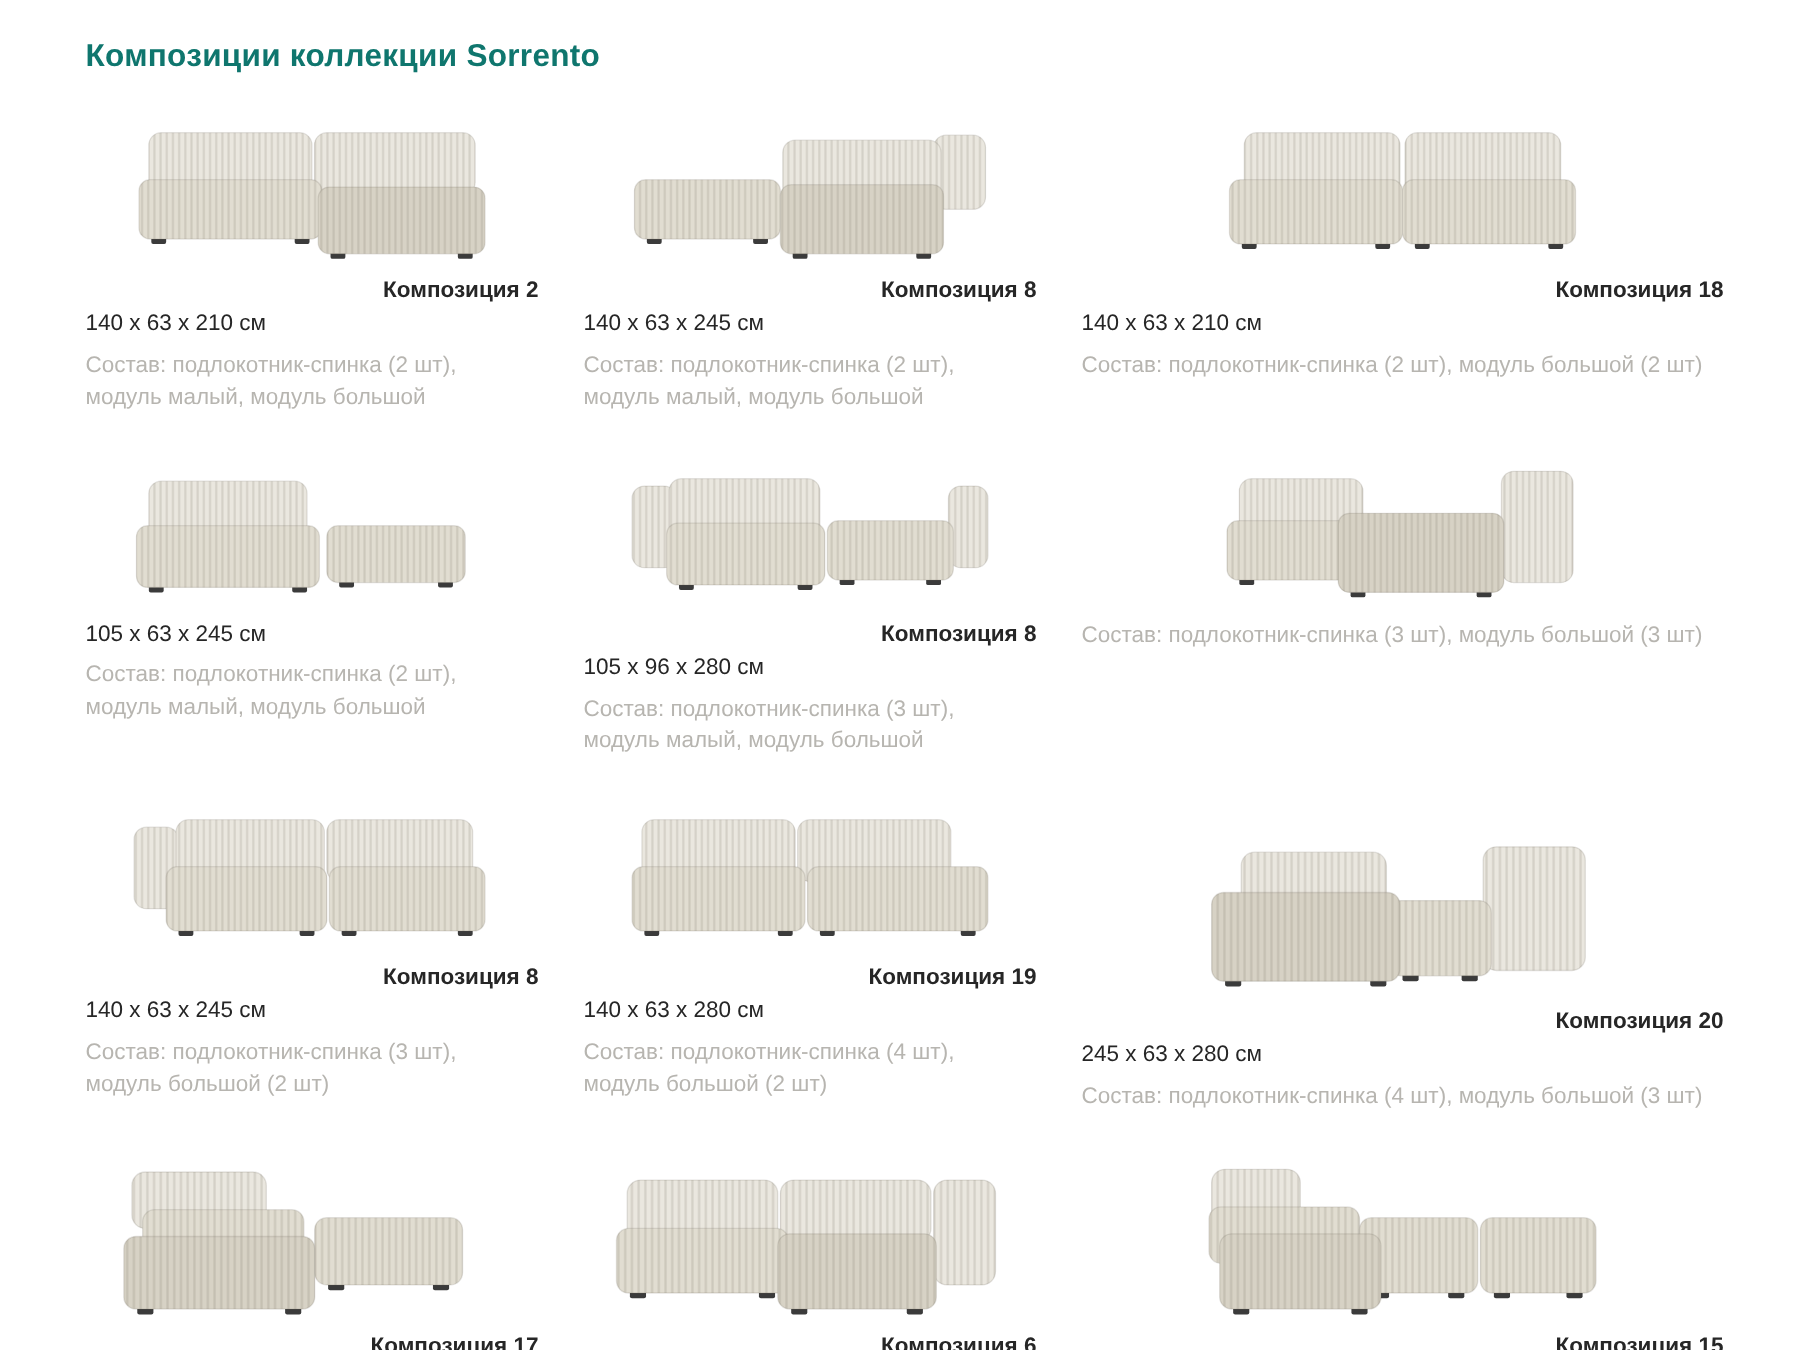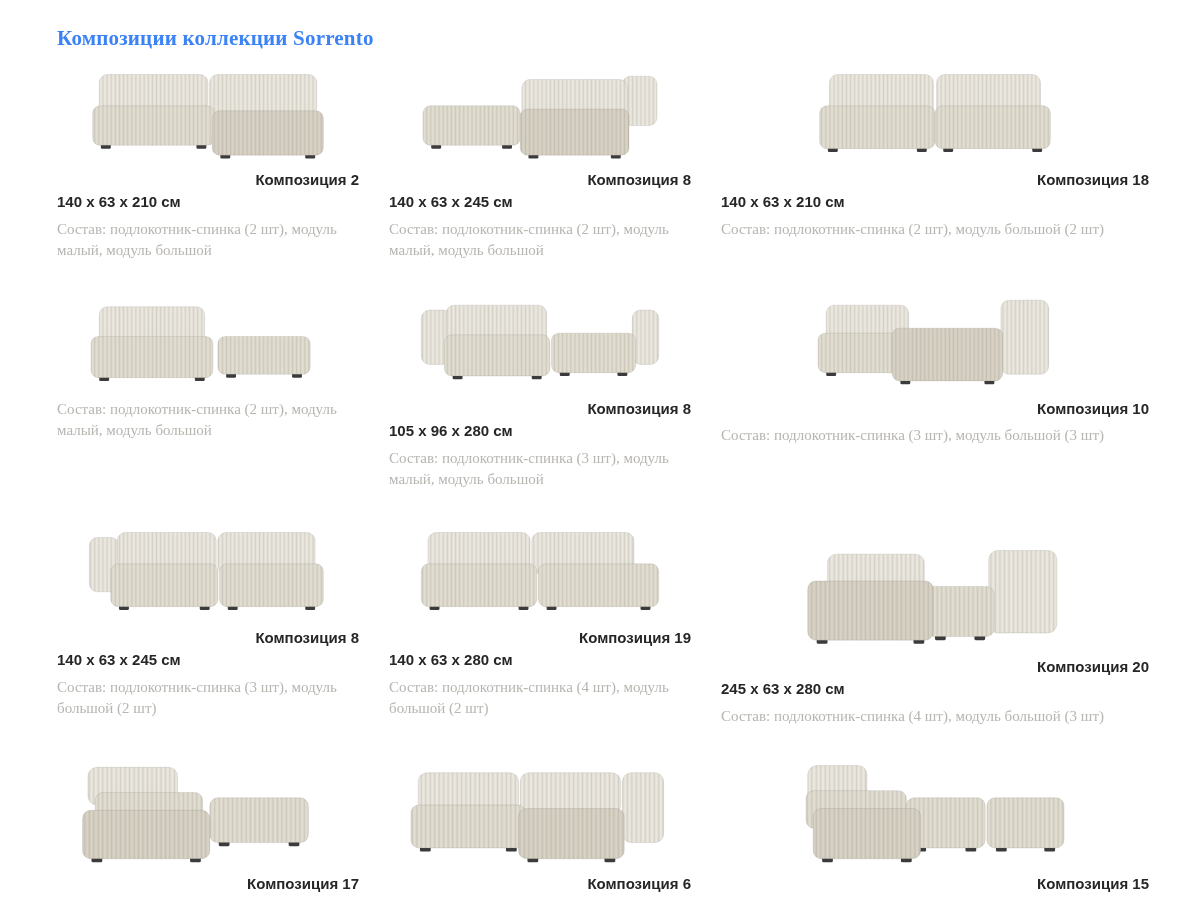--- a/index.html
+++ b/index.html
@@ -4,39 +4,39 @@
 <style>
   * { margin:0; padding:0; box-sizing:border-box; }
   html,body { background:#ffffff; }
   body {
     width:1200px; height:900px; overflow:hidden;
     font-family:"Liberation Sans", sans-serif;
     color:#222222;
   }
   .page { padding:26px 30px 20px 57px; }
   .page-title {
-    font-size:21px; font-weight:700; color:#3b82f6;
-    letter-spacing:.2px; margin-bottom:7px;font-family:Liberation Serif, serif;
+    font-size:21px; font-weight:700; color:#0f766e;
+    letter-spacing:.2px; margin-bottom:22px;
   }
   .grid {
     display:grid;
     grid-template-columns:302px 302px 428px;
     column-gap:30px; row-gap:26px;
   }
   .card { position:relative; }
   .thumb {
     width:100%; height:103px; margin-bottom:9px;
     display:flex; align-items:flex-end;
   }
   .thumb svg { width:100%; height:100%; display:block; }
   .card.offset .thumb { margin-top:22px; height:112px; margin-bottom:7px; }
   .card.row4 .thumb { height:112px; }
   .name { font-size:15px; font-weight:700; color:#262626; line-height:1.35;text-align:right; }
-  .dims { font-size:15px; font-weight:700; color:#262626; line-height:1.35; margin-top:2px; }
-  .desc { font-size:15px; font-weight:400; color:#b7b5b0; line-height:1.42; margin-top:6px;font-family:Liberation Serif, serif; }
+  .dims { font-size:15px; font-weight:400; color:#262626; line-height:1.35; margin-top:2px; }
+  .desc { font-size:15px; font-weight:400; color:#b7b5b0; line-height:1.42; margin-top:6px; }
   .col3 .desc { max-width:425px; }
   .defs-holder { position:absolute; width:0; height:0; overflow:hidden; }
 </style>
 </head>
 <body>
 
 <svg class="defs-holder" aria-hidden="true">
   <defs>
     <pattern id="cord" width="5" height="12" patternUnits="userSpaceOnUse">
       <path d="M2.5 0 V12" stroke="rgba(120,114,98,0.20)" stroke-width="1.7"></path>
@@ -136,20 +136,21 @@
             <rect x="18" y="24" width="128" height="50" rx="10" fill="url(#cord)"></rect>
             <rect x="18" y="24" width="128" height="50" rx="10" fill="none" stroke="rgba(110,105,92,0.18)" stroke-width="1"></rect>
             <rect x="8" y="60" width="148" height="50" rx="9" fill="#e1ddd1"></rect>
             <rect x="8" y="60" width="148" height="50" rx="9" fill="url(#cord)"></rect>
             <rect x="8" y="60" width="148" height="50" rx="9" fill="none" stroke="rgba(110,105,92,0.18)" stroke-width="1"></rect>
             <rect x="162" y="60" width="112" height="46" rx="9" fill="#e1ddd1"></rect>
             <rect x="162" y="60" width="112" height="46" rx="9" fill="url(#cord)"></rect>
             <rect x="162" y="60" width="112" height="46" rx="9" fill="none" stroke="rgba(110,105,92,0.18)" stroke-width="1"></rect>
           </svg>
         </div>
+    <div class="dims">105 x 63 x 245 см</div>
     <p class="desc">Состав: подлокотник-спинка (2 шт), модуль малый, модуль большой</p>
   </article>
 
   <article class="card">
     <div class="thumb">
           <svg viewBox="0 0 300 125" preserveAspectRatio="xMidYMax meet">
             <rect x="44" y="106" width="12" height="6" rx="1.5" fill="#3b3b3b"></rect>
             <rect x="140" y="106" width="12" height="6" rx="1.5" fill="#3b3b3b"></rect>
             <rect x="174" y="102" width="12" height="6" rx="1.5" fill="#3b3b3b"></rect>
             <rect x="244" y="102" width="12" height="6" rx="1.5" fill="#3b3b3b"></rect>
@@ -189,21 +190,20 @@
             <rect x="230" y="16" width="58" height="90" rx="10" fill="url(#cord)"></rect>
             <rect x="230" y="16" width="58" height="90" rx="10" fill="none" stroke="rgba(110,105,92,0.18)" stroke-width="1"></rect>
             <rect x="8" y="56" width="116" height="48" rx="9" fill="#e1ddd1"></rect>
             <rect x="8" y="56" width="116" height="48" rx="9" fill="url(#cord)"></rect>
             <rect x="8" y="56" width="116" height="48" rx="9" fill="none" stroke="rgba(110,105,92,0.18)" stroke-width="1"></rect>
             <rect x="98" y="50" width="134" height="64" rx="9" fill="#d7d2c5"></rect>
             <rect x="98" y="50" width="134" height="64" rx="9" fill="url(#cord)"></rect>
             <rect x="98" y="50" width="134" height="64" rx="9" fill="none" stroke="rgba(110,105,92,0.18)" stroke-width="1"></rect>
           </svg>
         </div>
-    <h3 class="name">Композиция 10</h3>
     <p class="desc">Состав: подлокотник-спинка (3 шт), модуль большой (3 шт)</p>
   </article>
 
   <article class="card">
     <div class="thumb">
           <svg viewBox="0 0 300 125" preserveAspectRatio="xMidYMax meet">
             <rect x="42" y="108" width="12" height="6" rx="1.5" fill="#3b3b3b"></rect>
             <rect x="140" y="108" width="12" height="6" rx="1.5" fill="#3b3b3b"></rect>
             <rect x="174" y="108" width="12" height="6" rx="1.5" fill="#3b3b3b"></rect>
             <rect x="268" y="108" width="12" height="6" rx="1.5" fill="#3b3b3b"></rect>

